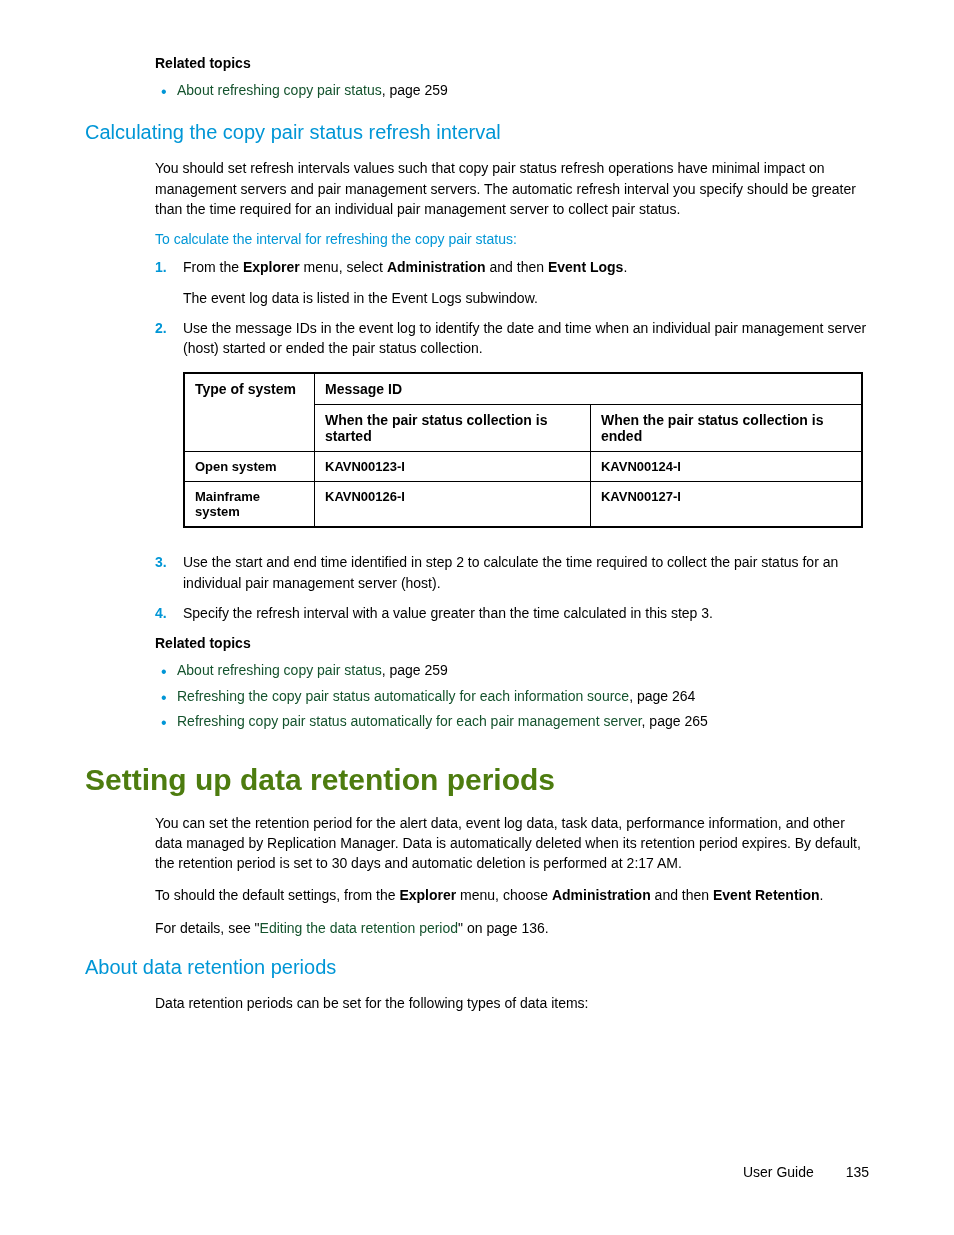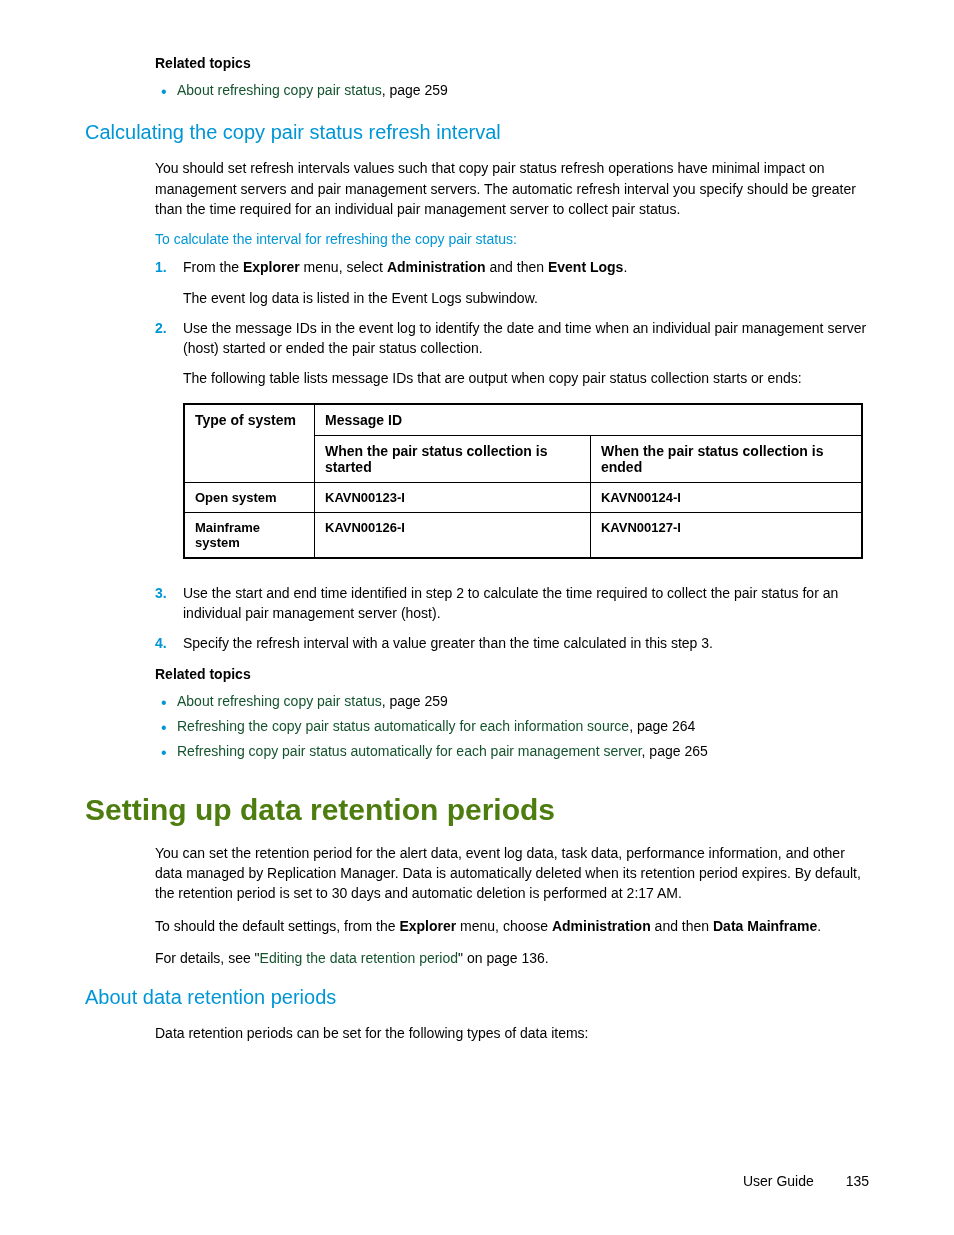--- a/index.html
+++ b/index.html
@@ -105,21 +105,21 @@
     padding: 7px 10px;
     text-align: left;
     vertical-align: top;
     font-size: 14px;
   }
   table.msg-table th { font-weight: bold; }
   table.msg-table td { font-weight: bold; font-size: 13px; }
   .bold { font-weight: bold; }
   .footer {
     position: absolute;
-    bottom: 46px;
+    bottom: 55px;
     right: 85px;
     font-size: 14px;
   }
   .footer .guide { margin-right: 28px; }
 </style>
 </head>
 <body>
 
 <div class="related-heading">Related topics</div>
 <ul class="bullet-list">
@@ -132,21 +132,20 @@
 <p class="body-text">You should set refresh intervals values such that copy pair status refresh operations have minimal impact on management servers and pair management servers. The automatic refresh interval you specify should be greater than the time required for an individual pair management server to collect pair status.</p>
 <div class="subhead-blue">To calculate the interval for refreshing the copy pair status:</div>
 
 <ol class="numbered-list">
   <li>
     <span>From the </span><span class="bold">Explorer</span><span> menu, select </span><span class="bold">Administration</span><span> and then </span><span class="bold">Event Logs</span><span>.</span>
     <div class="step-sub">The event log data is listed in the Event Logs subwindow.</div>
   </li>
   <li>
     <span>Use the message IDs in the event log to identify the date and time when an individual pair management server (host) started or ended the pair status collection.</span>
-    <div class="step-sub">The following table lists message IDs that are output when copy pair status collection starts or ends:</div>
   </li>
 </ol>
 
 <table class="msg-table">
   <thead>
     <tr>
       <th rowspan="2">Type of system</th>
       <th colspan="2">Message ID</th>
     </tr>
     <tr>
@@ -182,21 +181,21 @@
     <span class="link">Refreshing the copy pair status automatically for each information source</span><span>, page 264</span>
   </li>
   <li>
     <span class="link">Refreshing copy pair status automatically for each pair management server</span><span>, page 265</span>
   </li>
 </ul>
 
 <h1 class="section-h1">Setting up data retention periods</h1>
 <p class="body-text">You can set the retention period for the alert data, event log data, task data, performance information, and other data managed by Replication Manager. Data is automatically deleted when its retention period expires. By default, the retention period is set to 30 days and automatic deletion is performed at 2:17 AM.</p>
 <p class="body-text">
-  <span>To should the default settings, from the </span><span class="bold">Explorer</span><span> menu, choose </span><span class="bold">Administration</span><span> and then </span><span class="bold">Data Mainframe</span><span>.</span>
+  <span>To should the default settings, from the </span><span class="bold">Explorer</span><span> menu, choose </span><span class="bold">Administration</span><span> and then </span><span class="bold">Event Retention</span><span>.</span>
 </p>
 <p class="body-text">
   <span>For details, see "</span><span class="link">Editing the data retention period</span><span>" on page 136.</span>
 </p>
 
 <h2 class="section-h2">About data retention periods</h2>
 <p class="body-text">Data retention periods can be set for the following types of data items:</p>
 
 <div class="footer">
   <span class="guide">User Guide</span>

